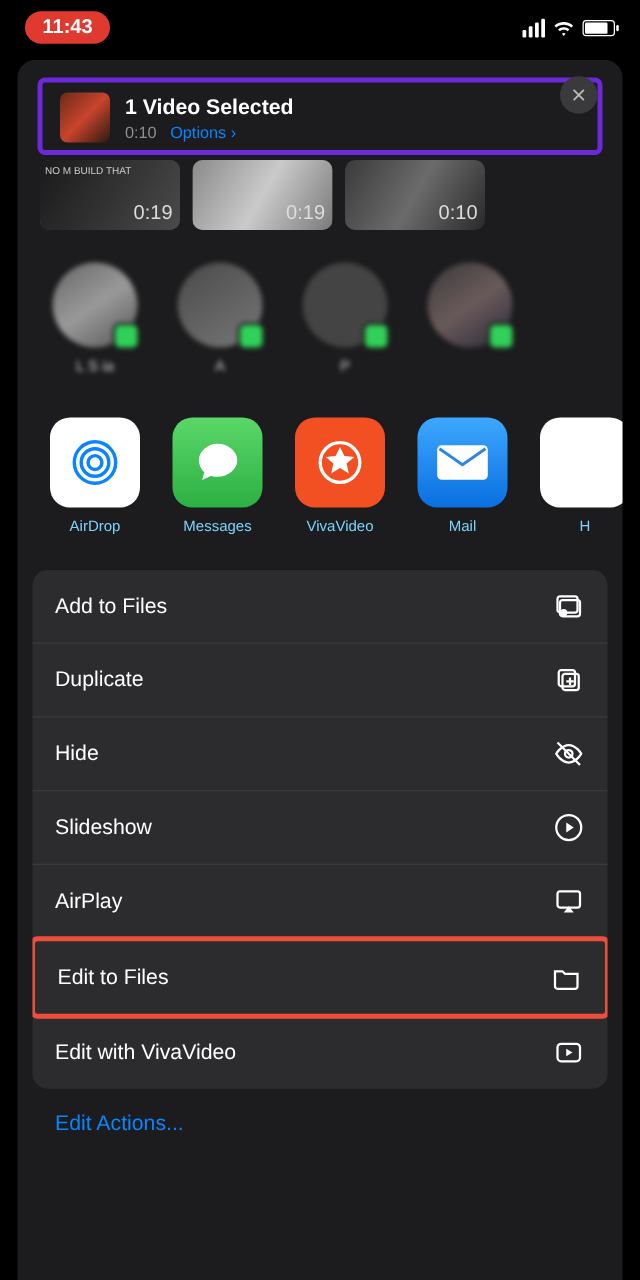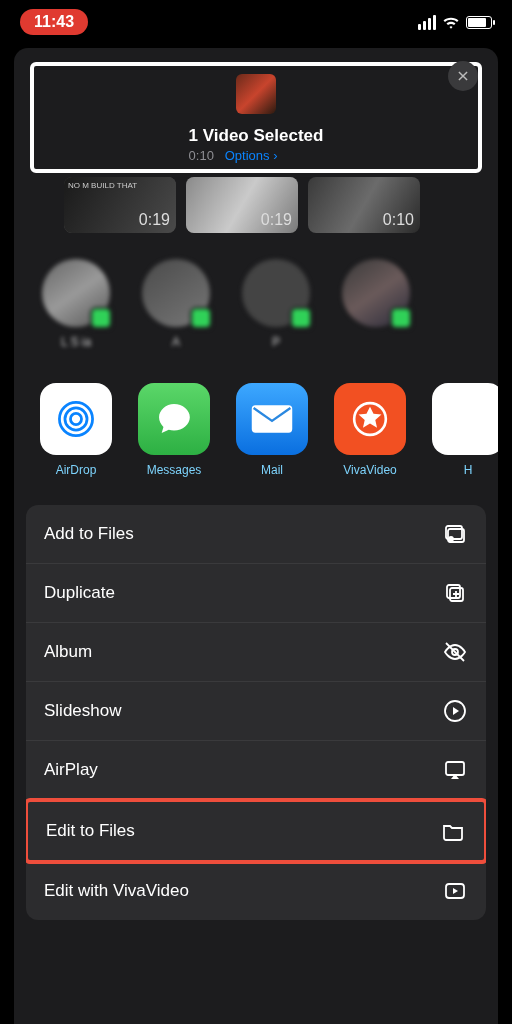--- a/index.html
+++ b/index.html
@@ -40,23 +40,22 @@
       position: absolute;
       top: 48px;
       left: 14px;
       right: 14px;
       bottom: 0;
       background: #1c1c1e;
       border-radius: 14px 14px 0 0;
       padding-top: 14px;
     }
     .highlight-red {
-      border: 4px solid #ffffff;
+      border: 4px solid #6d28d9;
       border-radius: 6px;
-      flex-direction: column;
     }
     .header-row {
       display: flex;
       align-items: center;
       padding: 8px 14px 6px;
       gap: 12px;
       position: relative;
       margin: 0 8px;
     }
     .thumb-small {
@@ -72,21 +71,21 @@
     .close-btn {
       position: absolute;
       right: 6px; top: 50%; transform: translateY(-50%);
       width: 30px; height: 30px;
       background: #3a3a3c;
       border-radius: 50%;
       display:flex; align-items:center; justify-content:center;
     }
     .close-btn svg{width:14px;height:14px;stroke:#bbb;stroke-width:2.5}
 
-    .thumb-row { display:flex; gap:10px; padding: 4px 18px 8px; filter: blur(0.5px); margin-left: 32px; }
+    .thumb-row { display:flex; gap:10px; padding: 4px 18px 8px; filter: blur(0.5px); }
     .video-thumb {
       width:112px; height:56px;
       border-radius:8px;
       background:linear-gradient(120deg,#3a3a3a,#6b6b6b,#2a2a2a);
       position:relative;
       overflow:hidden;
     }
     .video-thumb .time{position:absolute;right:6px;bottom:4px;font-size:16px;color:#ddd}
     .video-thumb.t1::before{content:'';position:absolute;inset:0;background:linear-gradient(120deg,#1a1a1a,#4a4a4a)}
     .video-thumb.t2::before{content:'';position:absolute;inset:0;background:linear-gradient(120deg,#8a8a8a,#cacaca,#7a7a7a)}
@@ -238,38 +237,38 @@
     </div>
     <div class="app">
       <div class="app-icon messages">
           <svg viewBox="0 0 50 50">
             <path d="M25 8c10 0 18 7 18 15s-8 15-18 15c-2 0-4-.3-6-.8L11 41l2-7c-3-3-5-7-5-11 0-8 8-15 17-15z"></path>
           </svg>
         </div>
       <div class="app-label">Messages</div>
     </div>
     <div class="app">
+      <div class="app-icon viva">
+          <svg viewBox="0 0 50 50">
+            <circle cx="25" cy="25" r="18" fill="none" stroke="#fff" stroke-width="3"></circle>
+            <path d="M25 11l4 8 9 1-7 6 2 9-8-5-8 5 2-9-7-6 9-1z"></path>
+          </svg>
+        </div>
+      <div class="app-label">VivaVideo</div>
+    </div>
+    <div class="app">
       <div class="app-icon mail">
           <svg viewBox="0 0 50 36">
             <rect x="3" y="3" width="44" height="30" rx="4" fill="#fff"></rect>
             <path d="M5 6l20 14L45 6" stroke="#2a88e0" stroke-width="2.5" fill="none"></path>
           </svg>
         </div>
       <div class="app-label">Mail</div>
     </div>
     <div class="app">
-      <div class="app-icon viva">
-          <svg viewBox="0 0 50 50">
-            <circle cx="25" cy="25" r="18" fill="none" stroke="#fff" stroke-width="3"></circle>
-            <path d="M25 11l4 8 9 1-7 6 2 9-8-5-8 5 2-9-7-6 9-1z"></path>
-          </svg>
-        </div>
-      <div class="app-label">VivaVideo</div>
-    </div>
-    <div class="app">
       <div class="app-icon" style="background:#fff"></div>
       <div class="app-label">H</div>
     </div>
   </div>
 
   <div class="actions-panel">
     <div class="action-item">
       <span>Add to Files</span>
       <span class="act-icon">
           <svg viewBox="0 0 24 24">
@@ -284,21 +283,21 @@
       <span>Duplicate</span>
       <span class="act-icon">
           <svg viewBox="0 0 24 24">
             <rect x="7" y="7" width="13" height="13" rx="2"></rect>
             <rect x="4" y="4" width="13" height="13" rx="2"></rect>
             <path d="M13 10v6M10 13h6"></path>
           </svg>
         </span>
     </div>
     <div class="action-item">
-      <span>Album</span>
+      <span>Hide</span>
       <span class="act-icon">
           <svg viewBox="0 0 24 24">
             <path d="M2 12s4-7 10-7 10 7 10 7-4 7-10 7-10-7-10-7z"></path>
             <circle cx="12" cy="12" r="3"></circle>
             <path d="M3 3l18 18"></path>
           </svg>
         </span>
     </div>
     <div class="action-item">
       <span>Slideshow</span>
@@ -330,14 +329,15 @@
       <span>Edit with VivaVideo</span>
       <span class="act-icon">
           <svg viewBox="0 0 24 24">
             <rect x="3" y="5" width="18" height="14" rx="3"></rect>
             <path d="M10 9l5 3-5 3z" fill="#fff" stroke="none"></path>
           </svg>
         </span>
     </div>
   </div>
 
+  <div class="edit-actions">Edit Actions...</div>
 
 </div>
 
 </body></html>

